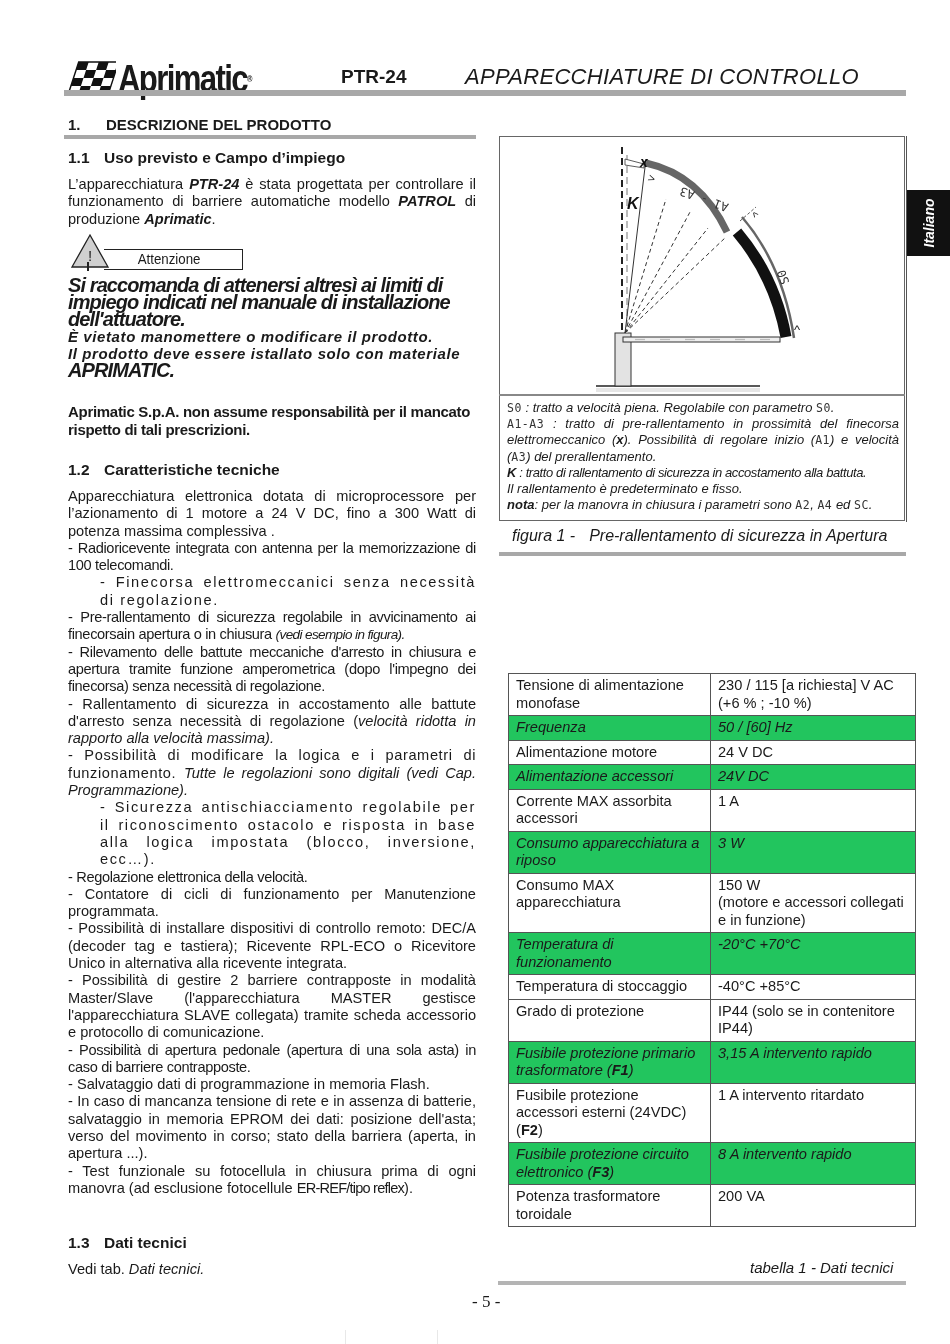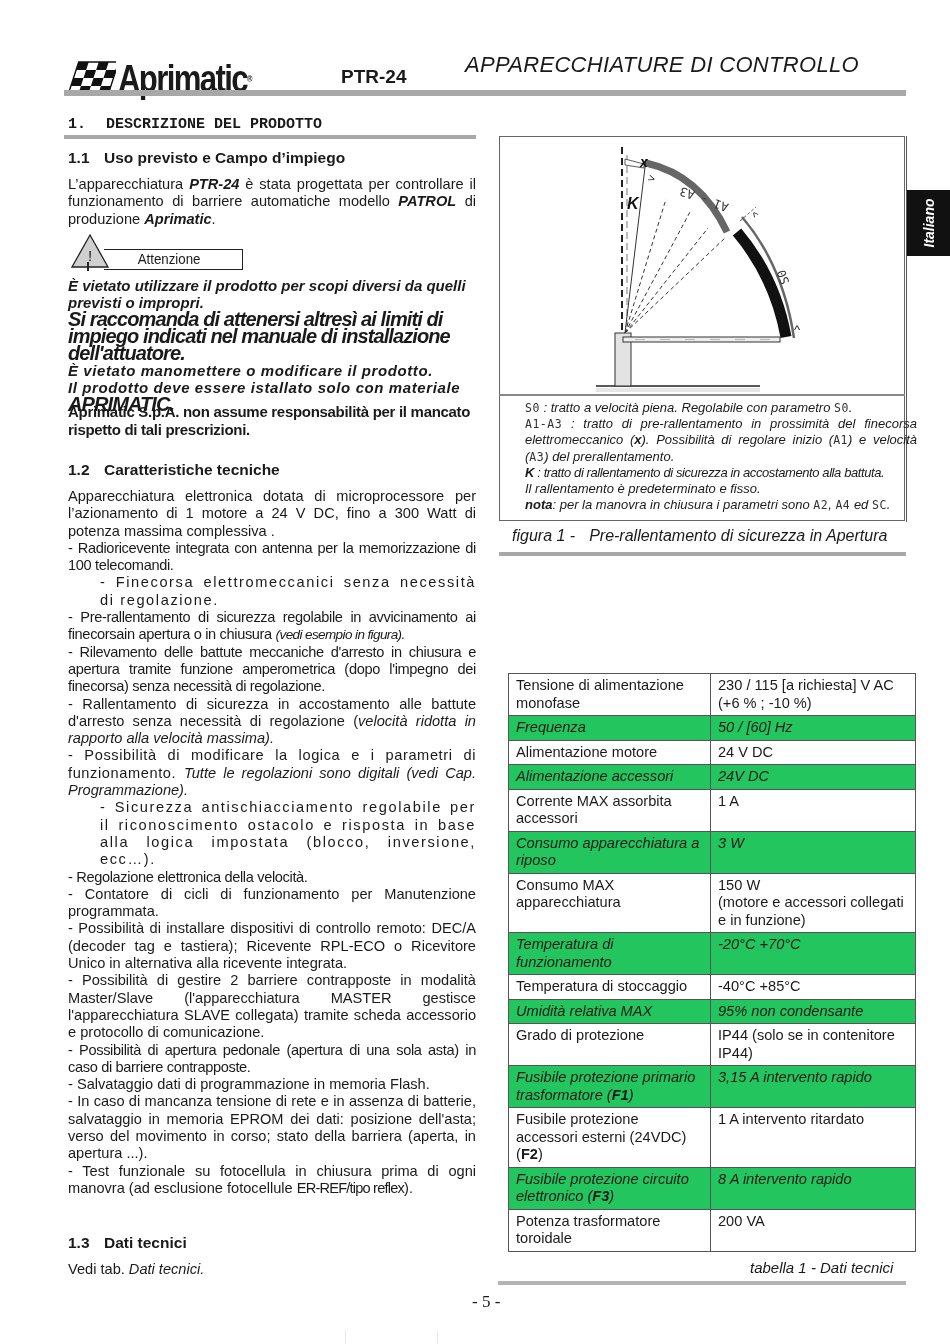--- a/index.html
+++ b/index.html
@@ -8,32 +8,32 @@
   .abs { position:absolute; }
 
   
   .logo { left:68px; top:52px; height:46px; display:flex; align-items:flex-end; }
   .logo-flag { width:48px; height:40px; margin-right:2px; }
   .logo-text { font-family:"Liberation Sans", sans-serif; font-weight:bold; font-size:38px;
                letter-spacing:-2px; transform:scaleX(0.82); transform-origin:left bottom;
                line-height:38px; }
   .logo-r { font-size:9px; vertical-align:bottom; }
   .model { left:341px; top:66px; font-weight:bold; font-size:19px; }
-  .doc-title { left:465px; top:52px; font-style:italic; font-size:22px; letter-spacing:0.3px; }
+  .doc-title { left:465px; top:64px; font-style:italic; font-size:22px; letter-spacing:0.3px; }
   .header-bar { left:64px; top:90px; width:842px; height:6px; background:#a8a8a8; }
 
   
   .lang-tab { left:907px; top:190px; width:43px; height:66px; background:#111; }
   .lang-tab span { position:absolute; left:50%; top:50%; transform:translate(-50%,-50%) rotate(-90deg);
                    color:#fff; font-weight:bold; font-style:italic; font-size:14px; white-space:nowrap; }
   .lang-line { left:906px; top:136px; width:1px; height:386px; background:#555; }
 
   
   .left { left:68px; width:408px; font-size:14.6px; line-height:17.4px; }
-  .h1 { top:116px; font-weight:bold; font-size:15px;font-family:Liberation Mono, monospace; }
+  .h1 { top:116px; font-weight:bold; font-size:15px; }
   .h1 .num { display:inline-block; width:38px; }
   .h1-bar { left:64px; top:135px; width:412px; height:4px; background:#a8a8a8; }
   .h2 { font-weight:bold; font-size:15.5px; }
   .h2 .num { display:inline-block; width:36px; }
   .para { text-align:justify; }
   .warn-box { left:104px; top:249px; width:138px; height:19px; border:1.5px solid #222; border-left:none; }
   .warn-box span { position:absolute; left:32px; top:1px; font-size:14px; font-family:"Liberation Sans", sans-serif; transform:scaleX(0.95); }
   .warn-tri { left:70px; top:233px; width:40px; height:36px; }
   .warn-stem { left:87px; top:262px; width:1.5px; height:9px; background:#222; }
   .warnings { top:277px; font-weight:bold; font-style:italic; font-size:15px; line-height:17px; }
@@ -45,21 +45,21 @@
   .features .narrow { letter-spacing:-0.35px; }
   .features .spaced { letter-spacing:1.6px;margin-left:32px; }
   .features .mspaced { letter-spacing:0.6px; }
   .it { font-style:italic; }
   .it-cond { font-style:italic; letter-spacing:-0.6px; font-size:13.5px; }
 
   
   .fig-frame { left:499px; top:136px; width:406px; height:385px; border:1.5px solid #666; box-sizing:border-box; }
   .fig-sep { left:499px; top:394px; width:406px; height:1.5px; background:#888; }
   .fig-svg { left:500px; top:137px; }
-  .legend { left:525px; top:400px; width:392px; font-size:13px; line-height:16.2px; font-style:italic; }
+  .legend { left:507px; top:400px; width:392px; font-size:13px; line-height:16.2px; font-style:italic; }
   .legend p { margin:0; text-align:justify; }
   .seg { font-family:"DejaVu Sans Mono", monospace; font-style:normal; font-size:11.5px; color:#333; letter-spacing:0.5px; }
   .fig-caption { left:512px; top:527px; font-style:italic; font-size:16px; }
   .fig-caption .gap { display:inline-block; width:14px; }
   .caption-bar { left:499px; top:552px; width:407px; height:4px; background:#a8a8a8; }
 
   
   .tbl { left:498px; top:673px; width:408px; border-collapse:collapse; font-size:14.6px; line-height:17.5px;margin-left:10px; }
   .tbl td { border:1.3px solid #555; padding:3px 6px 3px 7px; vertical-align:top; }
   .tbl td:first-child { width:188px; }
@@ -114,21 +114,20 @@
 <svg class="abs warn-tri" viewBox="0 0 40 36">
   <polygon points="20,2 38,34 2,34" fill="#d0d0d0" stroke="#222" stroke-width="1.3"></polygon>
   <text x="20" y="28" font-size="15" text-anchor="middle" fill="#222" font-family="Liberation Sans, sans-serif">!</text>
 </svg>
 <div class="abs warn-stem"></div>
 <div class="abs warn-box">
   <span>Attenzione</span>
 </div>
 
 <div class="abs left warnings">
-  <div>È vietato utilizzare il prodotto per scopi diversi da quelli previsti o impropri.</div>
   <div class="cond">Si raccomanda di attenersi altresì ai limiti di impiego indicati nel manuale di installazione dell'attuatore.</div>
   <div class="wide">È vietato manomettere o modificare il prodotto.</div>
   <div class="wide">Il prodotto deve essere istallato solo con materiale</div>
   <div class="cond">APRIMATIC.</div>
 </div>
 
 <div class="abs left disclaimer">Aprimatic S.p.A. non assume responsabilità per il mancato rispetto di tali prescrizioni.</div>
 
 <div class="abs left h2" style="top:461px;">
   <span class="num">1.2</span><span>Caratteristiche tecniche</span>
@@ -272,26 +271,20 @@
         <td>
           <div>-20°C +70°C</div>
         </td>
       </tr>
       <tr>
         <td><span>Temperatura di stoccaggio</span></td>
         <td>
           <div>-40°C +85°C</div>
         </td>
       </tr>
-      <tr class="alt">
-        <td><span>Umidità relativa MAX</span></td>
-        <td>
-          <div>95% non condensante</div>
-        </td>
-      </tr>
       <tr>
         <td><span>Grado di protezione</span></td>
         <td>
           <div>IP44 (solo se in contenitore IP44)</div>
         </td>
       </tr>
       <tr class="alt">
         <td><span>Fusibile protezione primario trasformatore (</span><b>F1</b><span>)</span></td>
         <td>
           <div>3,15 A intervento rapido</div>

